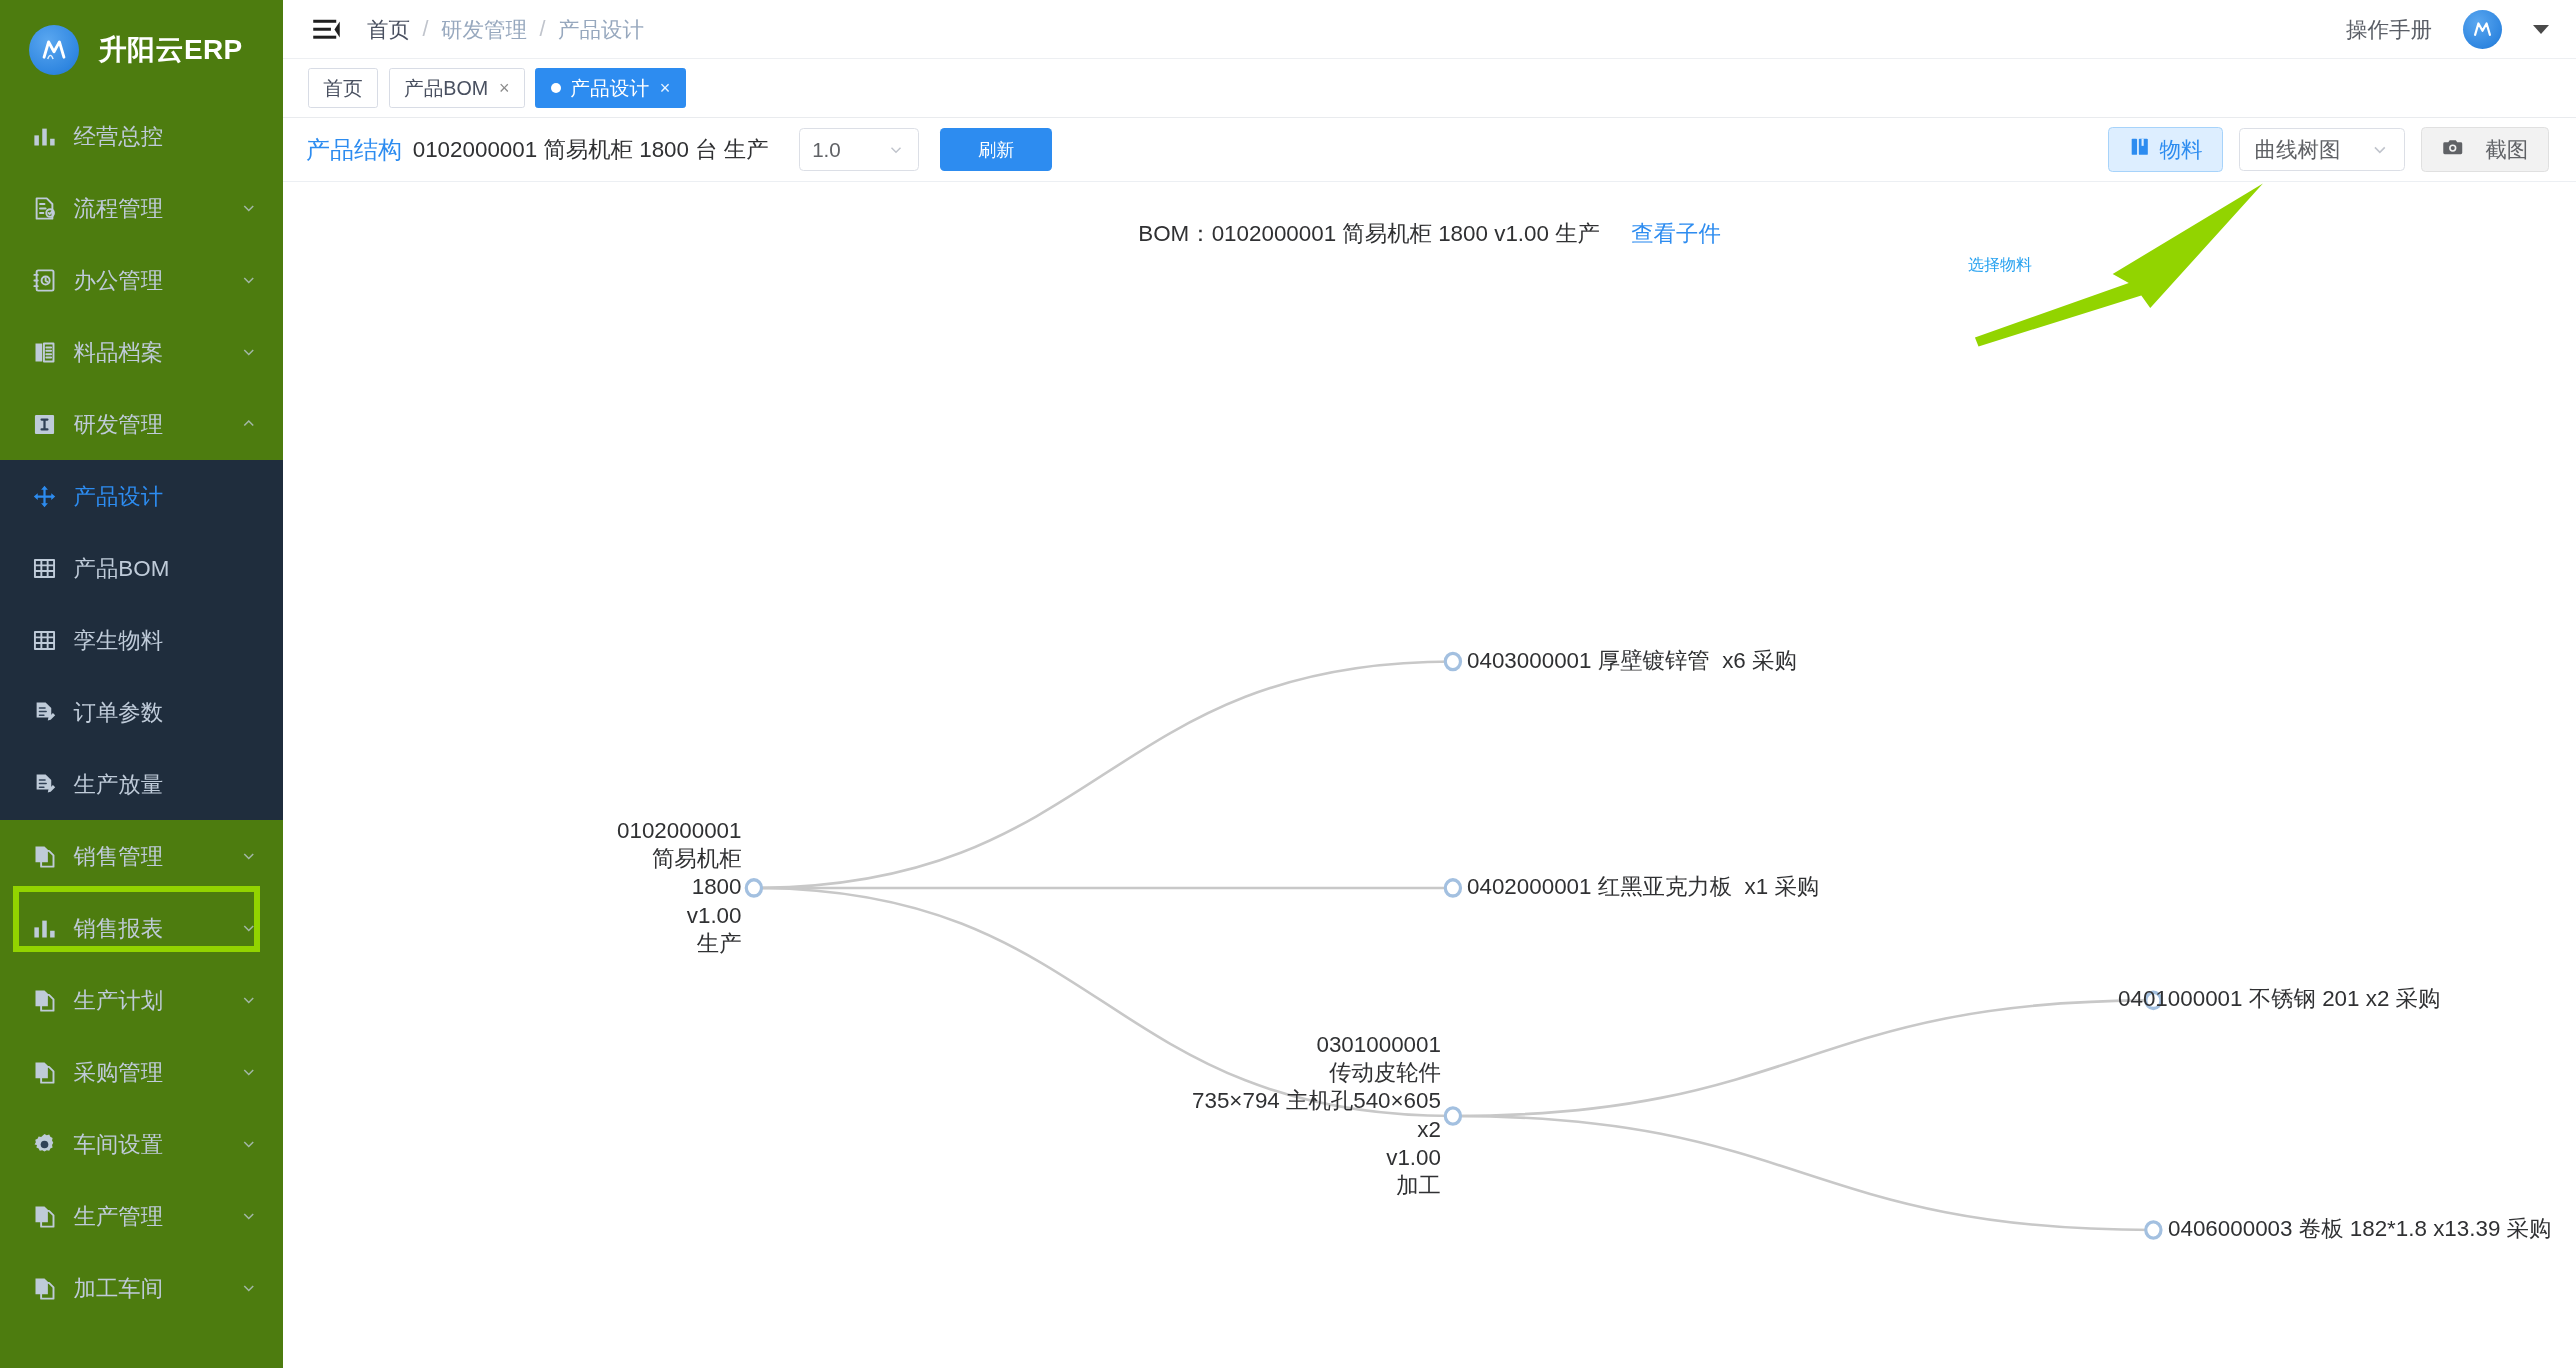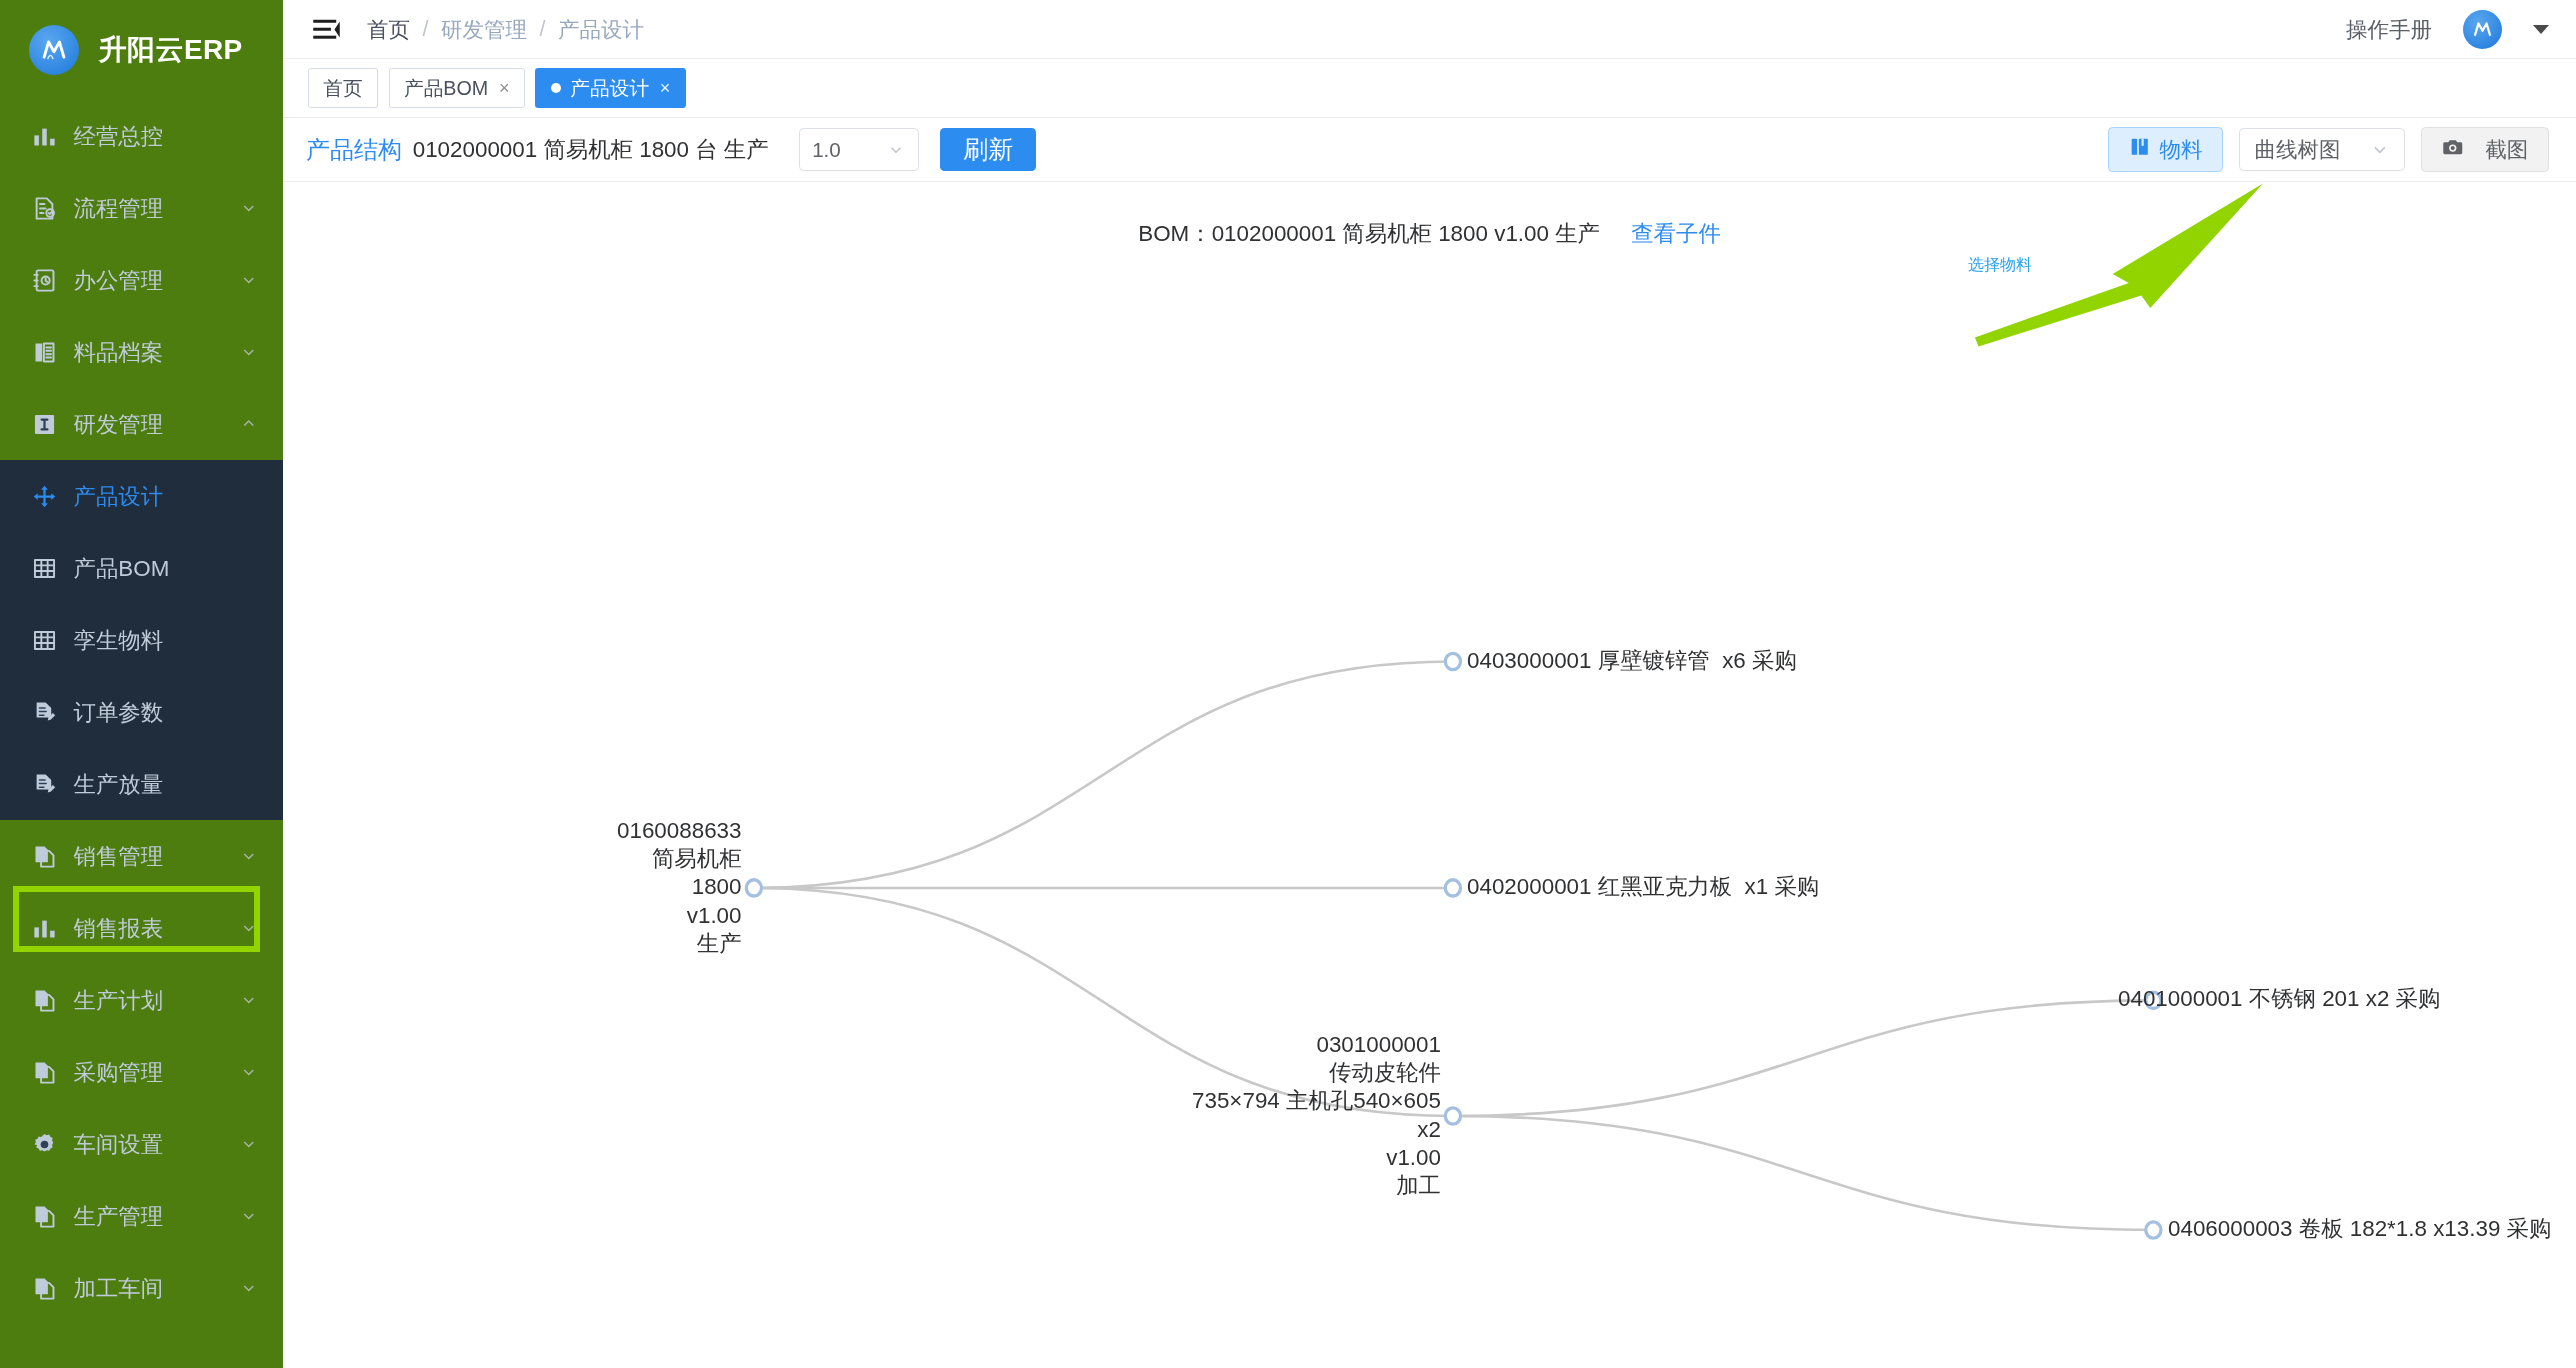--- a/index.html
+++ b/index.html
@@ -270,24 +270,24 @@
     font-size: 20.6px;
     color: #606266;
     cursor: pointer;
     background: #fff;
   }
   .ver-select .vs-val { flex: 1 1 auto; }
   .ver-select .vs-arrow { color: #c0c4cc; display:flex; }
   .btn-refresh {
     margin-left: 21.5px;
     height: 43px;
-    padding: 0 23px;
+    padding: 0 38px;
     background: #2d8cf0;
     color: #ffffff;
-    font-size: 25px;
+    font-size: 18px;
     border: none;
     border-radius: 4.5px;
     cursor: pointer;
     font-family: inherit;
     display: flex;
     align-items: center;
   }
   .toolbar-right {
     margin-left: auto;
     display: flex;
@@ -751,21 +751,21 @@
             <path d="M800,598 C1039.5,598 1039.5,524 1279,524" fill="none" stroke="#c8c8c8" stroke-width="1.7"></path>
             <path d="M800,598 C1039.5,598 1039.5,671 1279,671" fill="none" stroke="#c8c8c8" stroke-width="1.7"></path>
             <circle cx="322" cy="452" r="5.2" fill="#ffffff" stroke="#a3c0e0" stroke-width="2.2"></circle>
             <circle cx="800" cy="307" r="5.2" fill="#ffffff" stroke="#a3c0e0" stroke-width="2.2"></circle>
             <circle cx="800" cy="452" r="5.2" fill="#ffffff" stroke="#a3c0e0" stroke-width="2.2"></circle>
             <circle cx="800" cy="598" r="5.2" fill="#ffffff" stroke="#a3c0e0" stroke-width="2.2"></circle>
             <circle cx="1279" cy="524" r="5.2" fill="#ffffff" stroke="#a3c0e0" stroke-width="2.2"></circle>
             <circle cx="1279" cy="671" r="5.2" fill="#ffffff" stroke="#a3c0e0" stroke-width="2.2"></circle>
           </svg>
         <div id="tree-labels">
-            <div class="tree-label right-al" style="left: 334px; top: 635px;"><div>0160088633</div><div>简易机柜</div><div>1800</div><div>v1.00</div><div>生产</div></div>
+            <div class="tree-label right-al" style="left: 334px; top: 635px;"><div>0102000001</div><div>简易机柜</div><div>1800</div><div>v1.00</div><div>生产</div></div>
             <div class="tree-label left-al" style="left: 1184px; top: 465px;"><div>0403000001 厚壁镀锌管  x6 采购</div></div>
             <div class="tree-label left-al" style="left: 1184px; top: 691px;"><div>0402000001 红黑亚克力板  x1 采购</div></div>
             <div class="tree-label right-al" style="left: 909px; top: 849px;"><div>0301000001</div><div>传动皮轮件</div><div>735×794 主机孔540×605</div><div>x2</div><div>v1.00</div><div>加工</div></div>
             <div class="tree-label left-al" style="left: 1835px; top: 803px;"><div>0401000001 不锈钢 201 x2 采购</div></div>
             <div class="tree-label left-al" style="left: 1885px; top: 1033px;"><div>0406000003 卷板 182*1.8 x13.39 采购</div></div>
           </div>
       </div>
     </section>
   </div>
 

